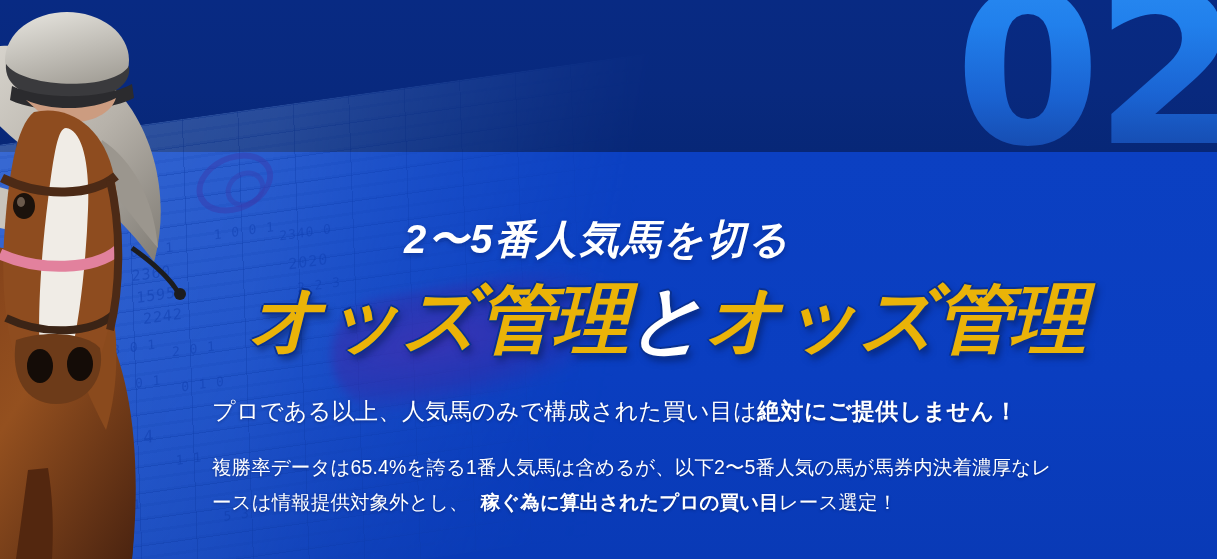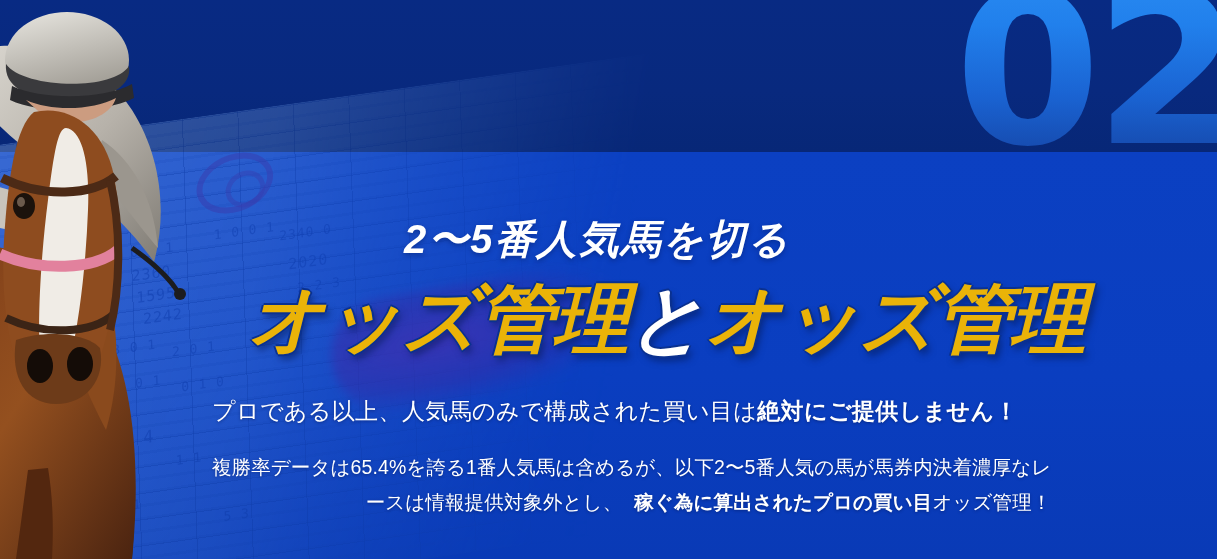--- a/index.html
+++ b/index.html
@@ -154,21 +154,20 @@
 
   .para {
     position:absolute;
     left:212px; top:450px;
     color:#ffffff;
     font-size:19.5px;
     line-height:35px;
     letter-spacing:.1px;
     white-space:nowrap;
     text-shadow:0 1px 3px rgba(0,18,70,.45);
-    text-align:right;
   }
   .para .strong { font-weight:bold;margin-left:12px; }
   .para-line { display:block; }
 </style>
 </head>
 <body>
 
 <div class="banner">
 
   <div class="bg-top"></div>
@@ -272,16 +271,16 @@
   <div class="big-number">02</div>
 
   <div class="headline-sub">2〜5番人気馬を切る</div>
 
   <div class="headline-main"><span class="hl-yellow">オッズ管理</span><span class="hl-white">と</span><span class="hl-yellow">オッズ管理</span></div>
 
   <div class="lead"><span>プロである以上、人気馬のみで構成された買い目は</span><span class="strong">絶対にご提供しません！</span></div>
 
   <div class="para">
     <span class="para-line">複勝率データは65.4%を誇る1番人気馬は含めるが、以下2〜5番人気の馬が馬券内決着濃厚なレ</span>
-    <span class="para-line"><span>ースは情報提供対象外とし、</span><span class="strong">稼ぐ為に算出されたプロの買い目</span><span>オッズ管理！</span></span>
+    <span class="para-line"><span>ースは情報提供対象外とし、</span><span class="strong">稼ぐ為に算出されたプロの買い目</span><span>レース選定！</span></span>
   </div>
 
 </div>
 
 </body></html>

